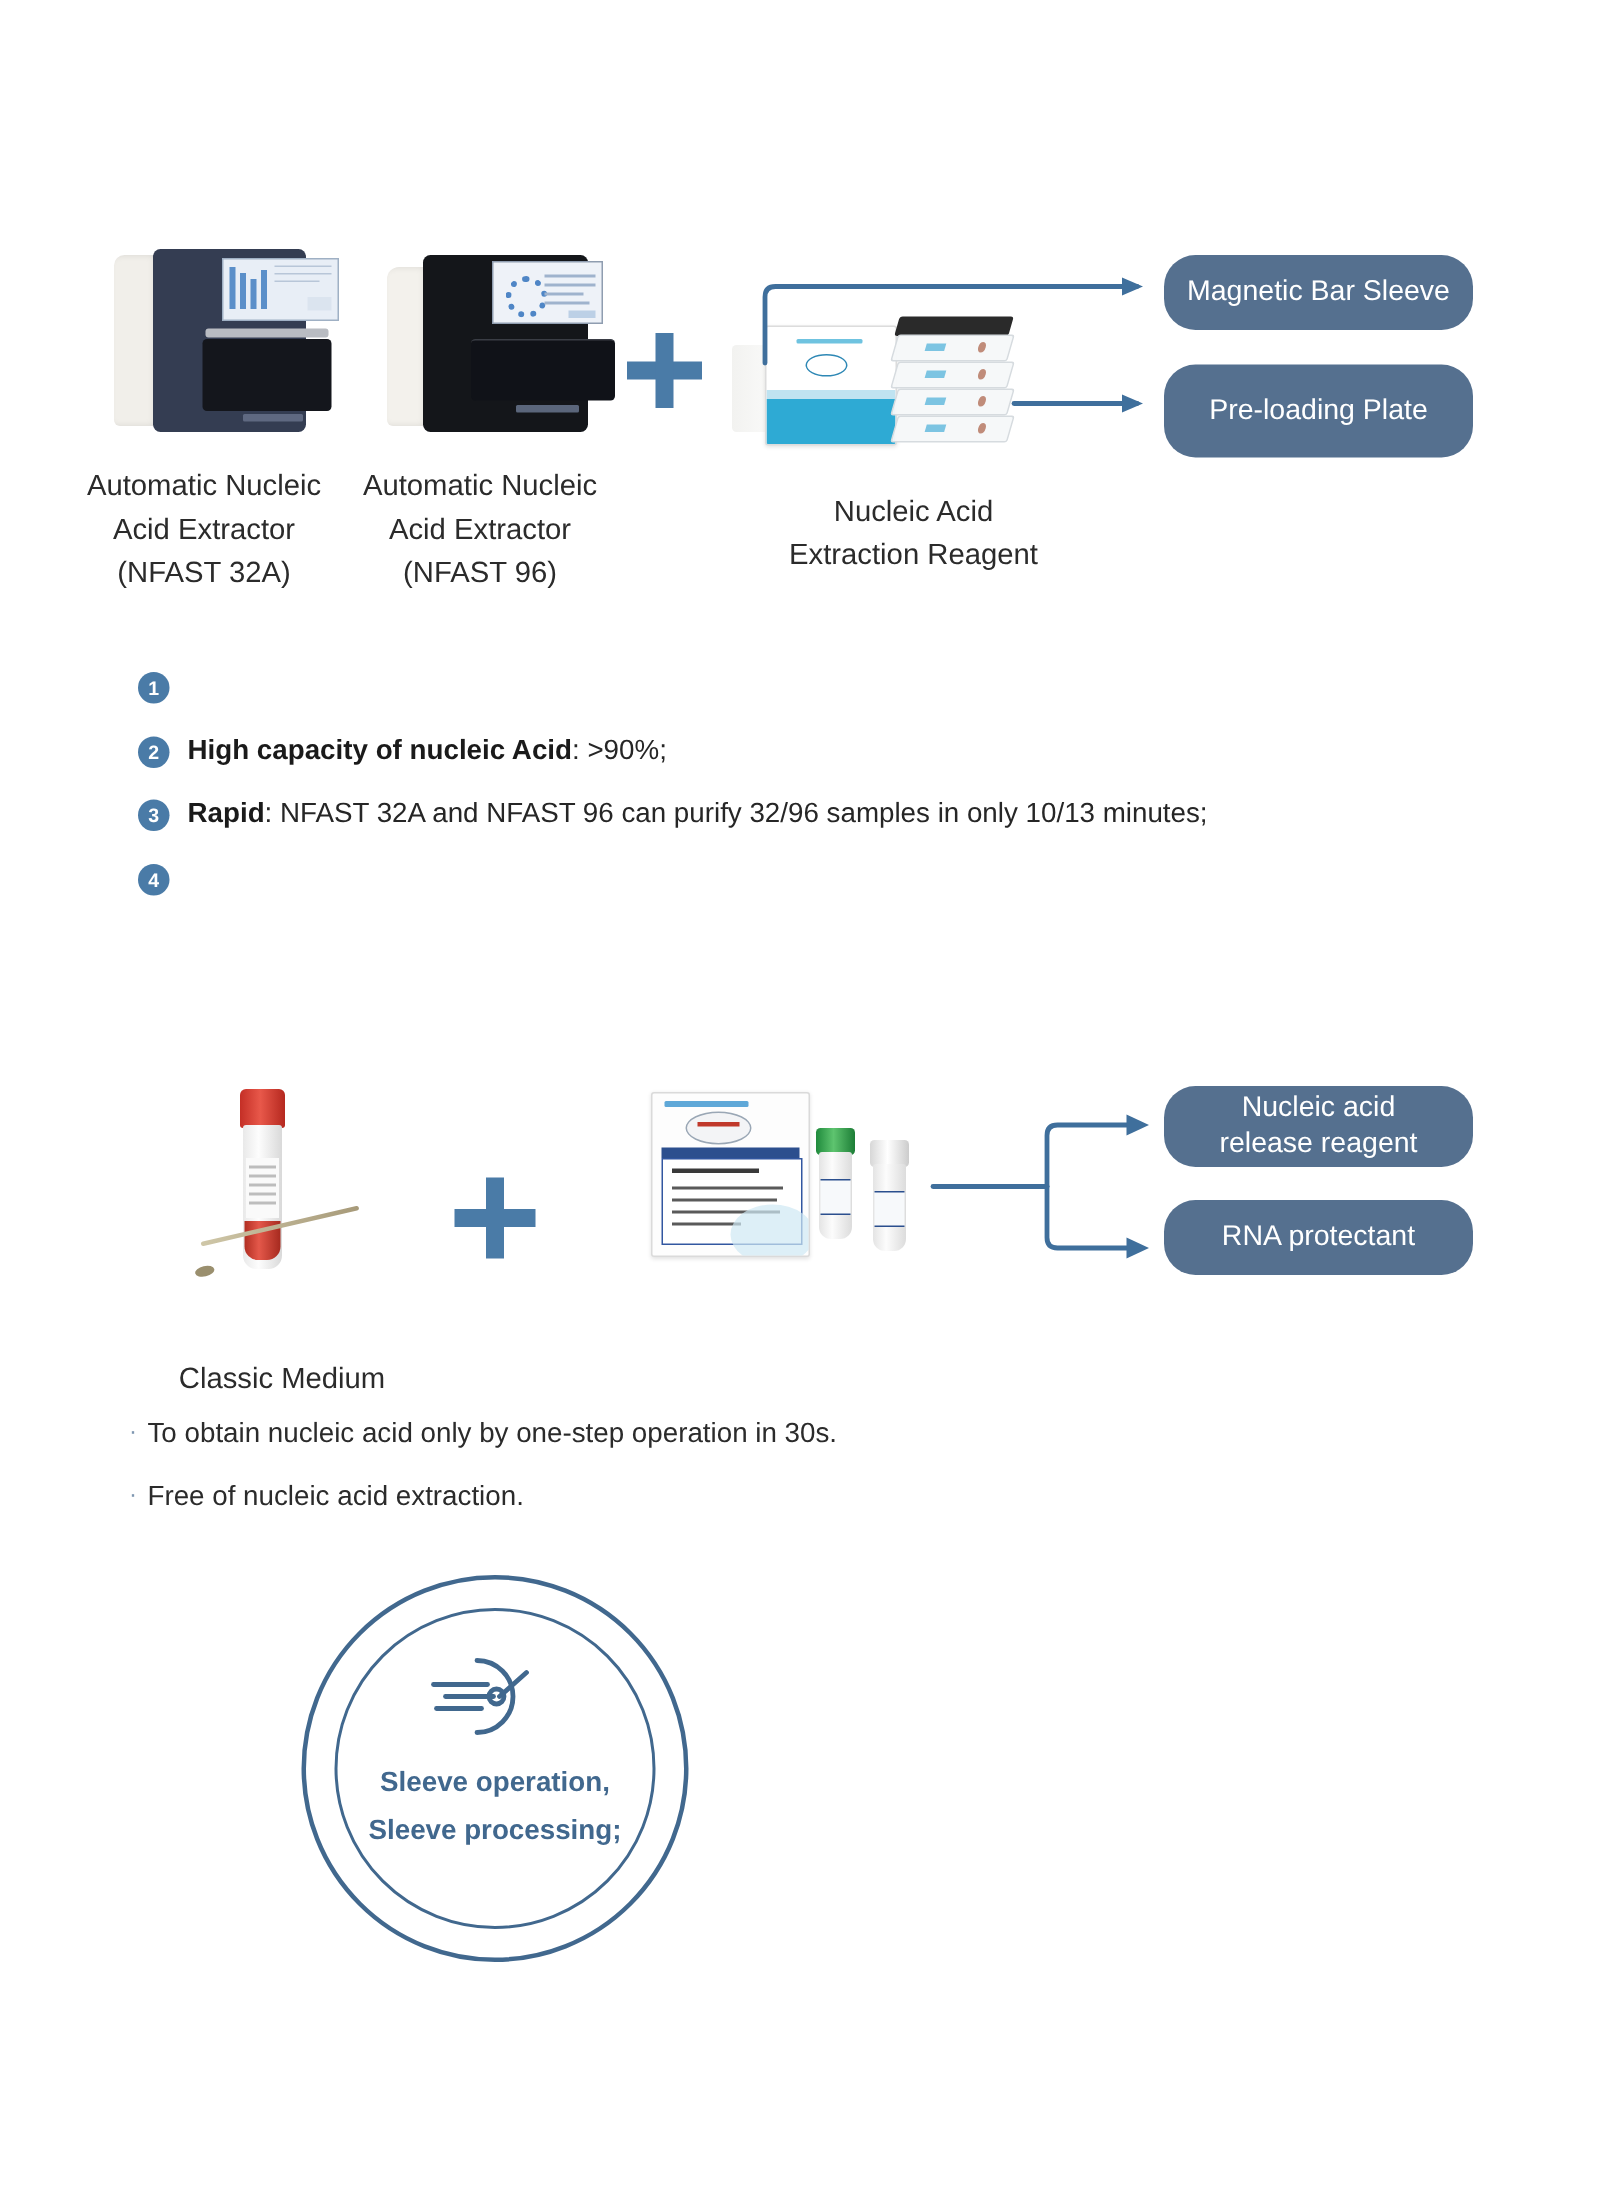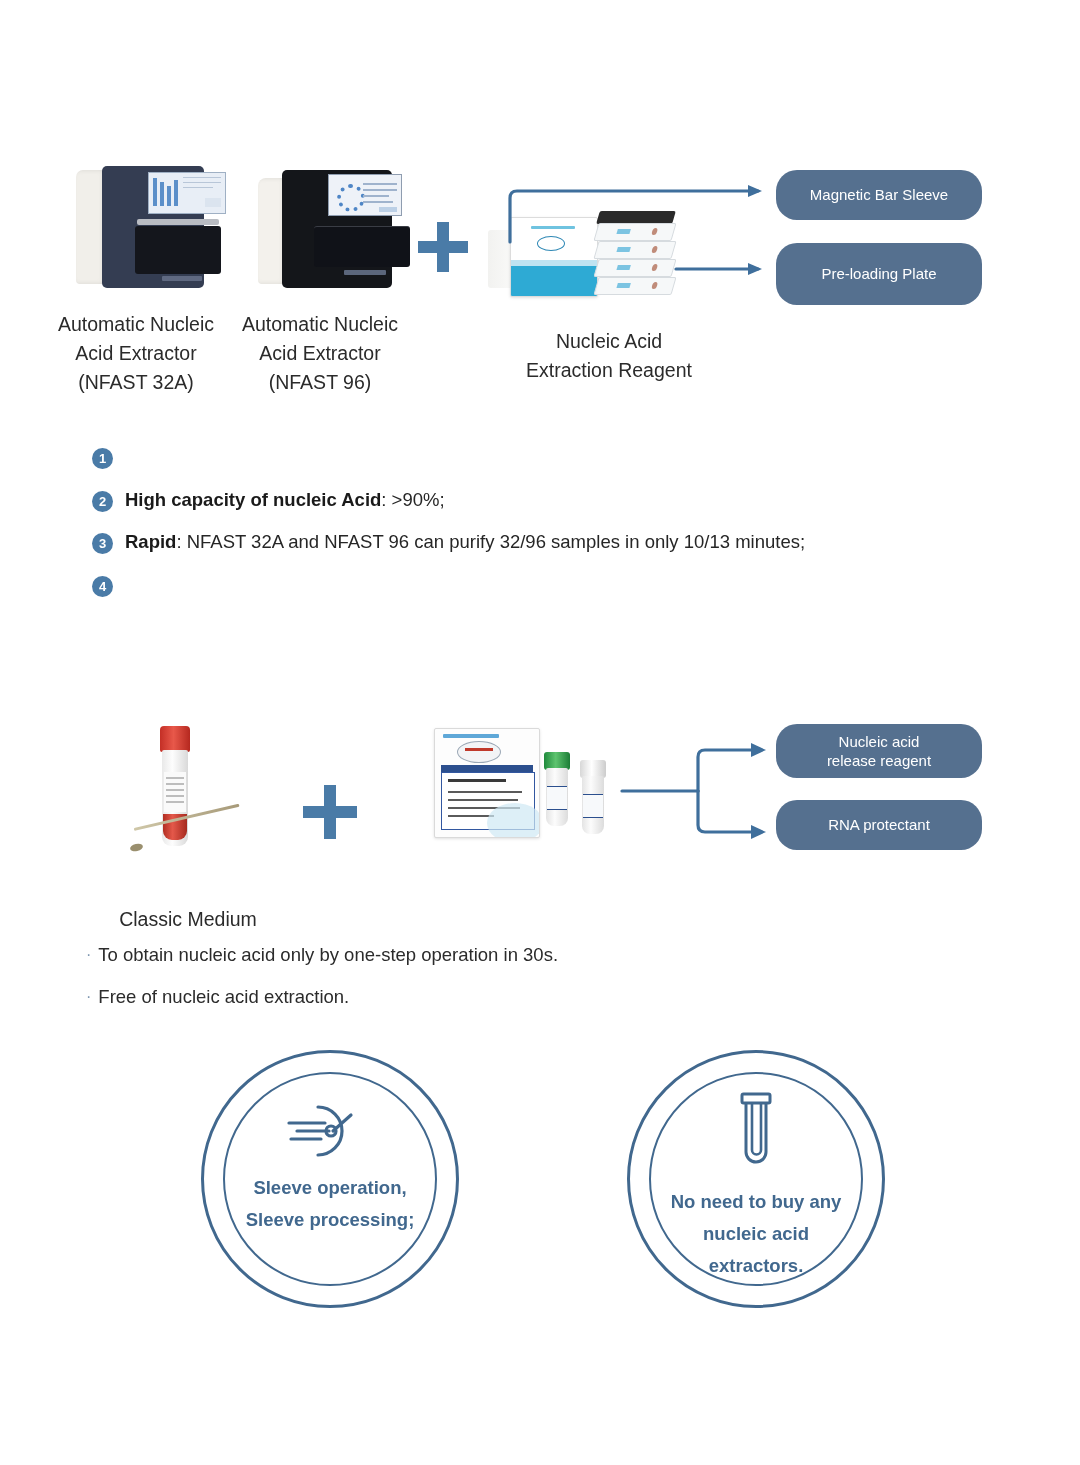--- a/index.html
+++ b/index.html
@@ -21,21 +21,21 @@
   
   .plus{position:absolute;}
   .plus i{position:absolute;background:#4a7ba7;display:block;}
   .plus .h{left:0;top:38%;width:100%;height:24%;}
   .plus .v{top:0;left:38%;height:100%;width:24%;}
 
   
   .callout{
     position:absolute;background:#55708f;border-radius:21px;
     color:#ffffff;display:flex;align-items:center;justify-content:center;
-    text-align:center;font-size:15px;line-height:1.28;
+    text-align:center;font-size:19px;line-height:1.28;
   }
 
   
   .conn{position:absolute;pointer-events:none;}
 
   
   .feat-list{position:absolute;left:92px;top:445px;width:860px;}
   .feat{display:flex;align-items:flex-start;margin-bottom:18.5px;}
   .feat-num{
     flex:0 0 auto;width:21px;height:21px;border-radius:50%;
@@ -324,28 +324,14 @@
         <line x1="48" y1="33" x2="66" y2="17" stroke="#41688e" stroke-width="3.2" stroke-linecap="round"></line>
         <circle cx="46" cy="33" r="5" fill="none" stroke="#41688e" stroke-width="3.2"></circle>
       </svg>
       <div class="badge-text">
         <div>Sleeve operation,</div>
         <div>Sleeve processing;</div>
       </div>
     </div>
   </div>
 
-  <div class="badge" style="left:627px;top:1050px;">
-    <div class="badge-inner" style="padding-top:16px;">
-      <svg width="58" height="86" viewBox="0 0 58 86">
-        <rect x="15" y="4" width="28" height="9" rx="1.5" fill="none" stroke="#41688e" stroke-width="3"></rect>
-        <path d="M19 13 L19 62 A10 10 0 0 0 39 62 L39 13" fill="none" stroke="#41688e" stroke-width="3"></path>
-        <path d="M25 13 L25 60 A4.5 4.5 0 0 0 34 60 L34 13" fill="none" stroke="#41688e" stroke-width="2.6"></path>
-      </svg>
-      <div class="badge-text" style="margin-top:10px;">
-        <div>No need to buy any</div>
-        <div>nucleic acid</div>
-        <div>extractors.</div>
-      </div>
-    </div>
-  </div>
 
 </div>
 
 </body></html>

